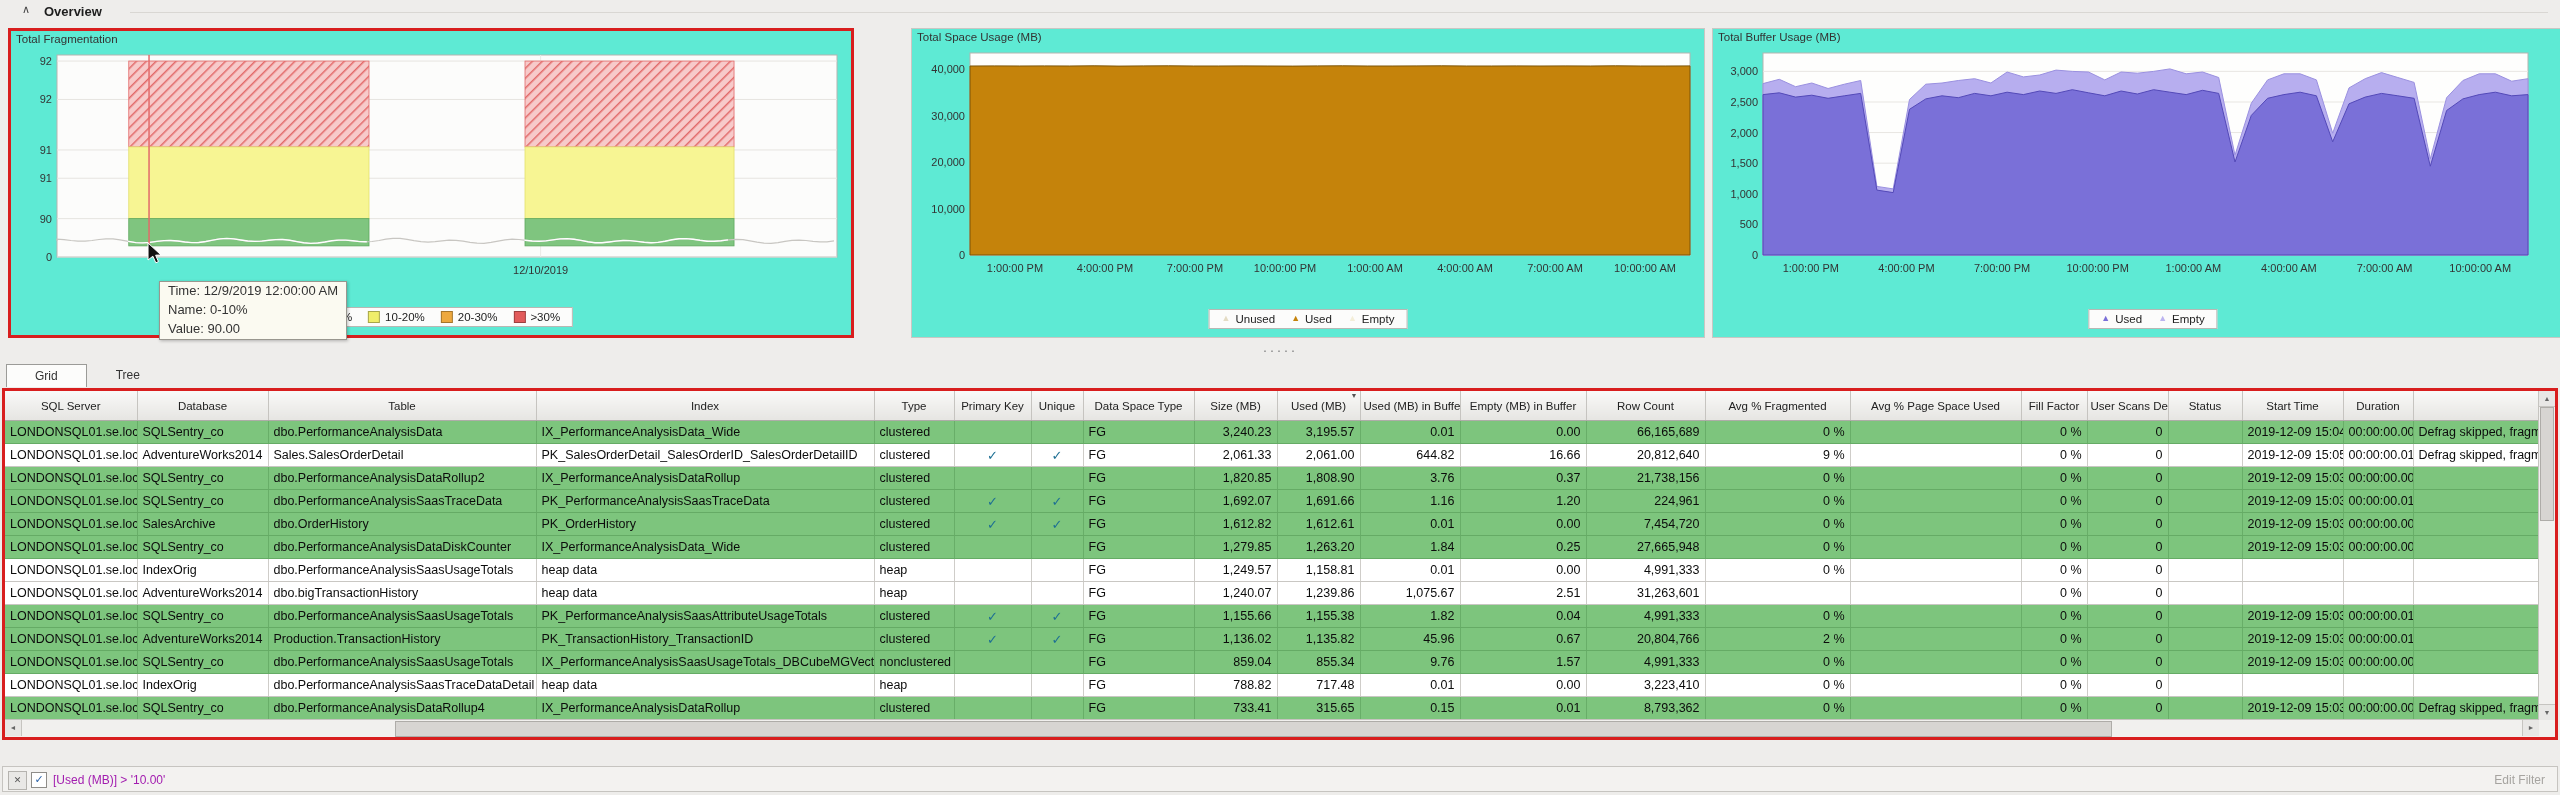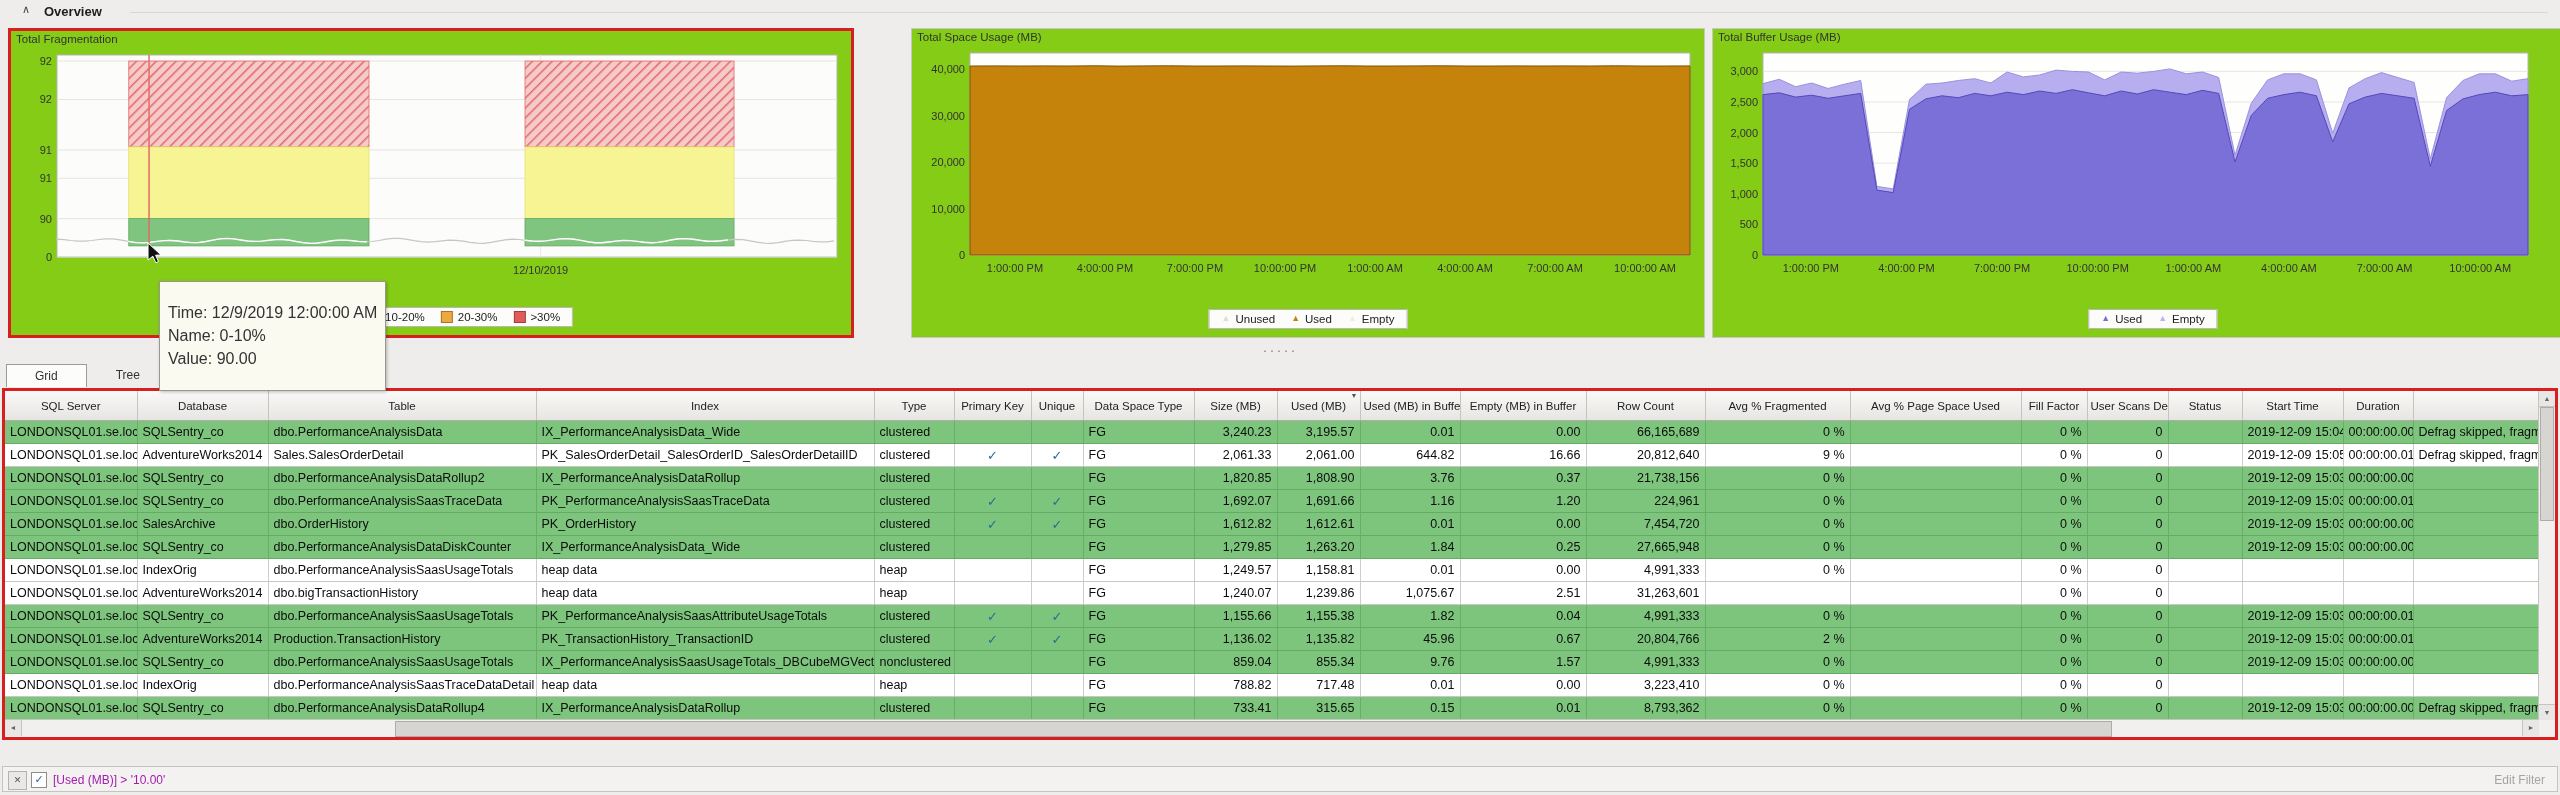--- a/index.html
+++ b/index.html
@@ -4,31 +4,31 @@
 <style>
   html,body{margin:0;padding:0;}
   body{width:2560px;height:795px;background:#eeedeb;font-family:"Liberation Sans",sans-serif;overflow:hidden;position:relative;}
   
   .overview-bar{position:absolute;top:0;left:0;right:0;height:24px;}
   .chevron{position:absolute;left:22px;top:3px;font-size:11px;color:#444;cursor:pointer;}
   .overview-title{position:absolute;left:44px;top:4px;font-size:13px;font-weight:bold;color:#1d1d1d;}
   .overview-rule{position:absolute;left:130px;right:12px;top:12px;border-top:1px solid #d9d7d3;}
   
   .charts{position:absolute;top:24px;left:0;right:0;height:320px;}
-  .panel{position:absolute;top:4px;height:310px;background:#84cc16;border:1px solid #c9c7c3;box-sizing:border-box;}
+  .panel{position:absolute;top:4px;height:310px;background:#5eead4;border:1px solid #c9c7c3;box-sizing:border-box;}
   .frag-panel{left:8px;width:846px;border:3px solid #d81e1e;}
   .space-panel{left:911px;width:794px;}
   .buffer-panel{left:1712px;width:882px;}
   .chart-title{position:absolute;top:2px;left:5px;font-size:11.5px;color:#333;}
   .panel svg{position:absolute;left:0;top:16px;}
   .legend{position:absolute;bottom:8px;left:50%;transform:translateX(-50%);display:flex;gap:16px;align-items:center;border:1px solid #b9b7b3;background:#fcfcfb;padding:3px 12px;font-size:11.5px;color:#222;white-space:nowrap;z-index:3;}
   .legend .li{display:flex;align-items:flex-start;}
   .legend .sq{width:10px;height:10px;display:inline-block;margin-right:5px;border:1px solid rgba(0,0,0,.3);}
   .legend .tri{font-size:9px;margin-right:5px;line-height:10px;}
-  .tooltip{position:absolute;left:148px;top:250px;z-index:6;background:#fbfaf1;border:1px solid #99978f;padding:19px 8px;font-size:16px;color:#333;line-height:1.45;box-shadow:1px 1px 3px rgba(0,0,0,.25);}
+  .tooltip{position:absolute;left:148px;top:250px;z-index:6;background:#fbfaf1;border:1px solid #99978f;padding:0 8px;font-size:13px;color:#333;line-height:1.45;box-shadow:1px 1px 3px rgba(0,0,0,.25);}
   
   .splitter{position:absolute;top:346px;left:0;right:0;height:12px;text-align:center;font-size:15px;letter-spacing:2px;color:#8a8a8a;line-height:8px;cursor:ns-resize;}
   
   .tabs{position:absolute;top:360px;left:6px;height:27px;display:flex;align-items:flex-end;}
   .tab{padding:4px 28px 4px;font-size:12px;color:#333;border:1px solid transparent;cursor:pointer;}
   .tab.active{background:#fcfcfb;border:1px solid #9b9b98;border-bottom:none;}
   
   .grid-box{position:absolute;left:2px;top:388px;width:2556px;height:352px;border:3px solid #d81e1e;background:#fff;box-sizing:border-box;}
   .grid-scroll{position:absolute;left:0;top:0;right:16px;bottom:17px;overflow:hidden;}
   table{border-collapse:collapse;table-layout:fixed;}

